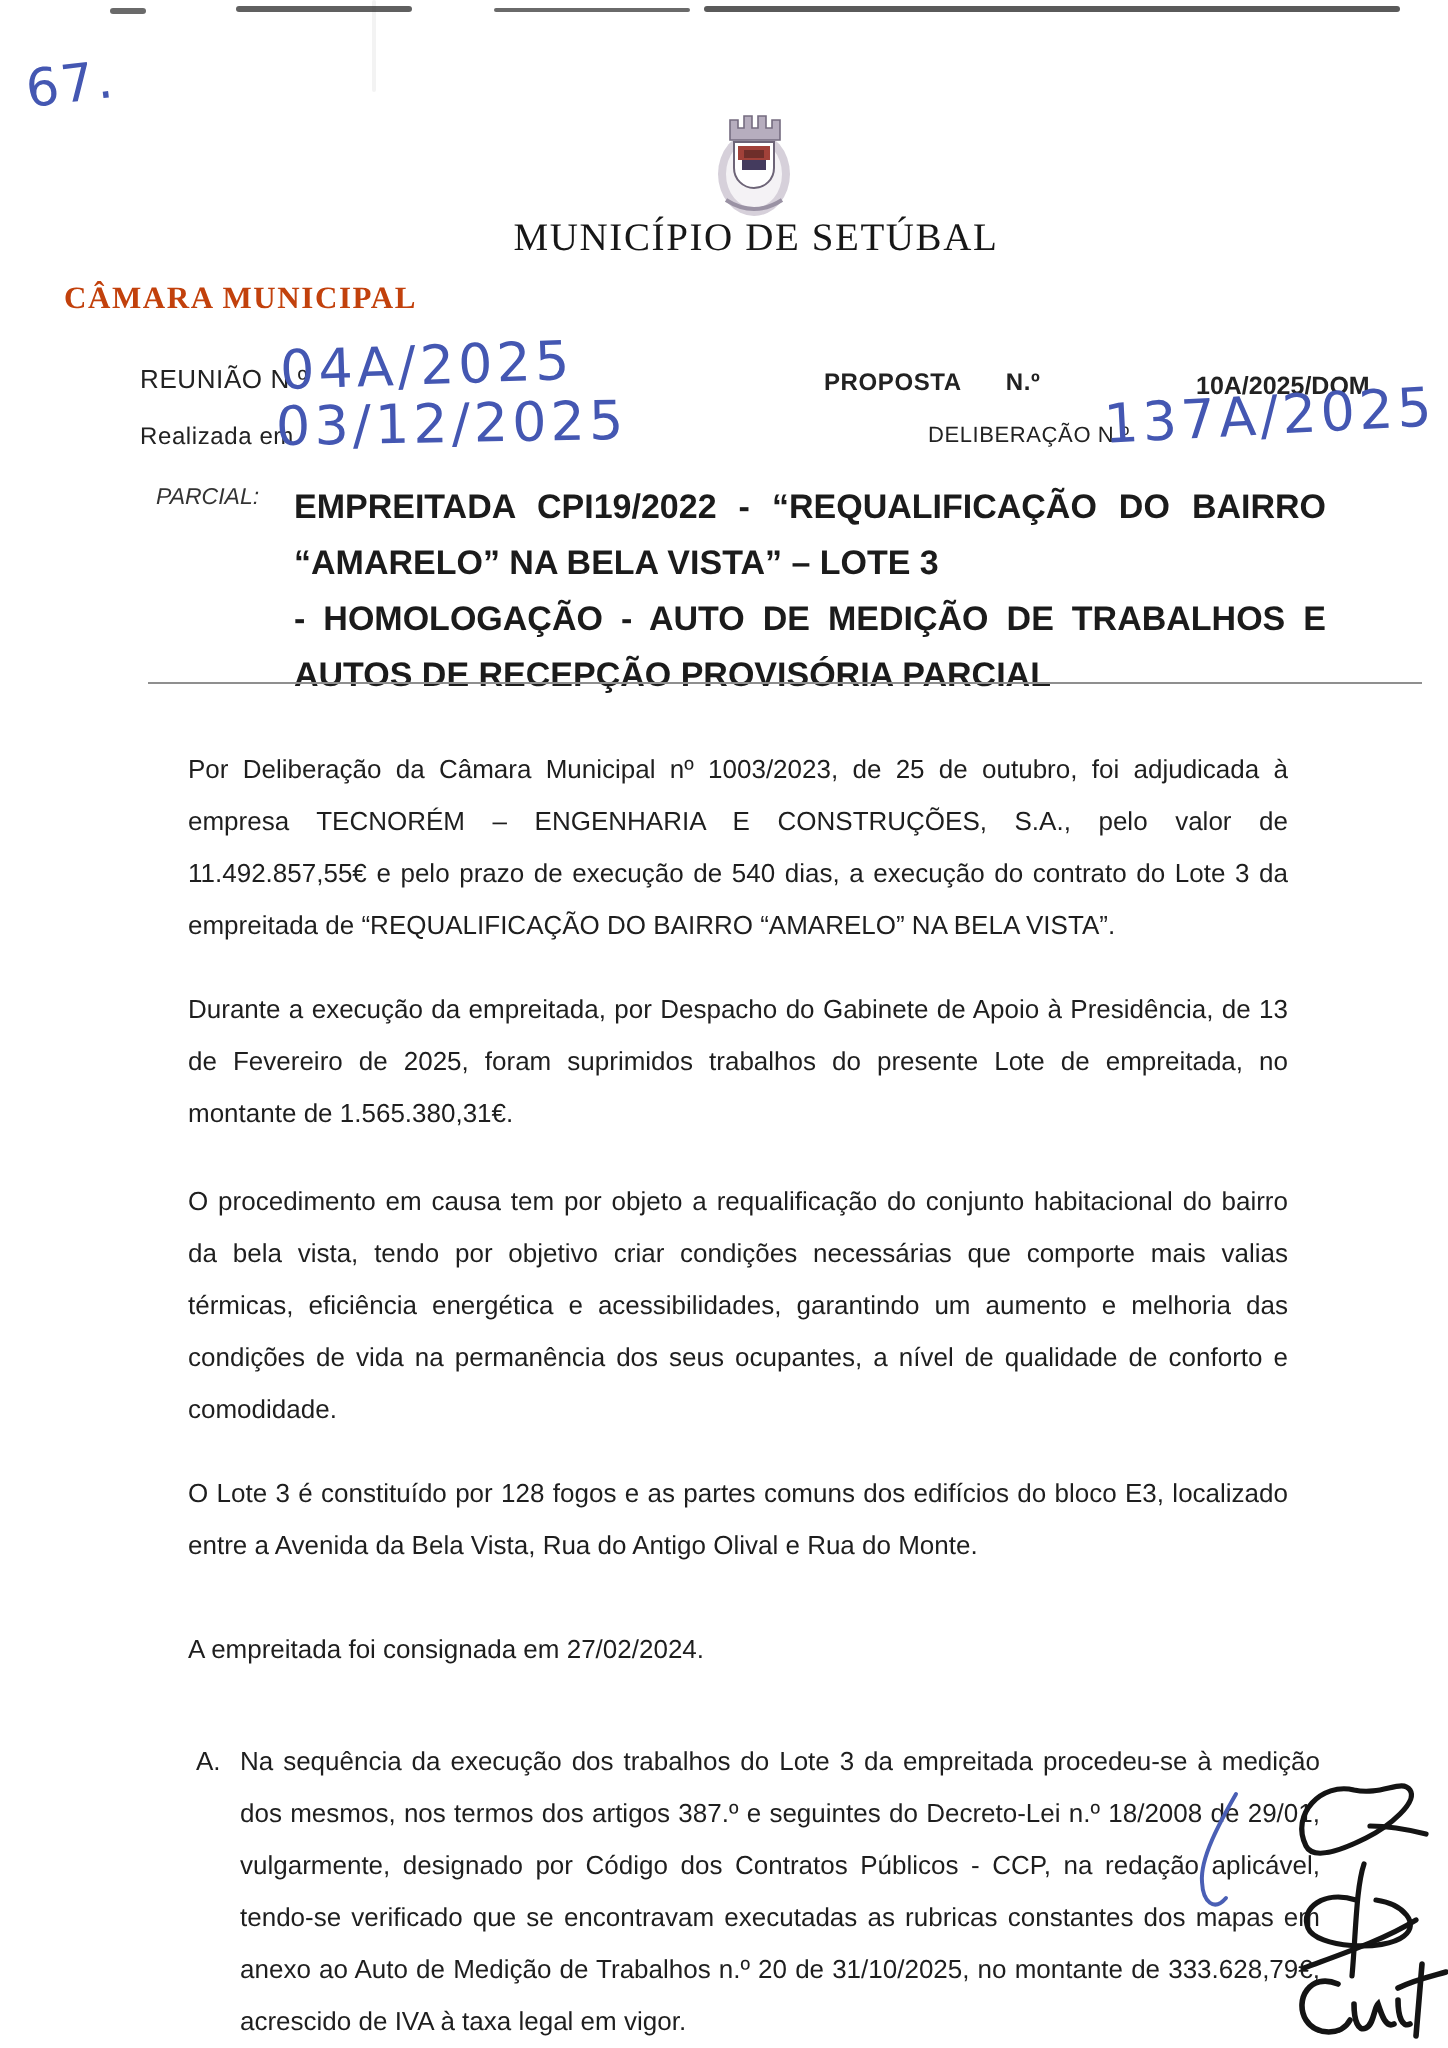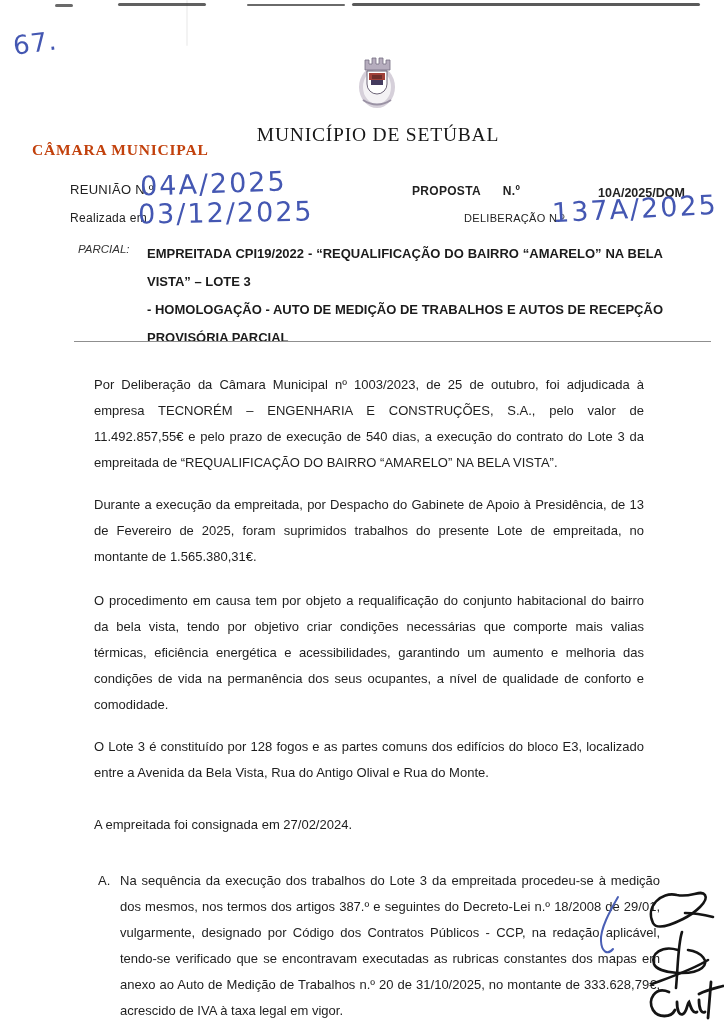--- a/index.html
+++ b/index.html
@@ -20,40 +20,40 @@
     font-family:"DejaVu Sans", sans-serif;
     color:#4457b2;
     white-space:nowrap;
     letter-spacing:2px;
     font-weight:400;
   }
   .page-num{font-size:26px;transform:rotate(-7deg);letter-spacing:1px;}
   .hw{font-size:27px;}
   
   .title-main{
-    position:absolute;left:32px;right:0;top:124px;
+    position:absolute;left:32px;right:0;top:109px;
     text-align:center;
     font-family:"Liberation Serif", serif;
     font-size:19.5px;letter-spacing:0.8px;color:#171717;
   }
   .title-sub{
     position:absolute;left:32px;right:0;top:141px;
     font-family:"Liberation Serif", serif;
     font-weight:bold;font-size:15.5px;letter-spacing:0.8px;color:#c2410c;
   }
   
   .lbl{position:absolute;font-size:13px;color:#222;letter-spacing:0.3px;}
   .lbl-caps{text-transform:uppercase;}
   .lbl-bold{font-weight:bold;font-size:12px;}
   .typed-val{position:absolute;font-weight:bold;font-size:12.5px;color:#222;}
   
   .assunto-label{position:absolute;left:78px;top:243px;font-style:italic;font-size:11.5px;color:#333;}
   .assunto-block{
     position:absolute;left:147px;width:516px;top:240px;
-    font-weight:bold;font-size:13px;line-height:28px;
+    font-weight:bold;font-size:17px;line-height:28px;
     text-align:justify;color:#1b1b1b;
   }
   .assunto-block p{margin:0;}
   
   .divider{position:absolute;left:74px;top:341px;width:637px;height:1px;background:#8f8f8f;}
   
   .body-text{
     position:absolute;left:78px;width:582px;top:356px;
     font-size:13px;line-height:26px;text-align:justify;color:#1e1e1e;
   }

